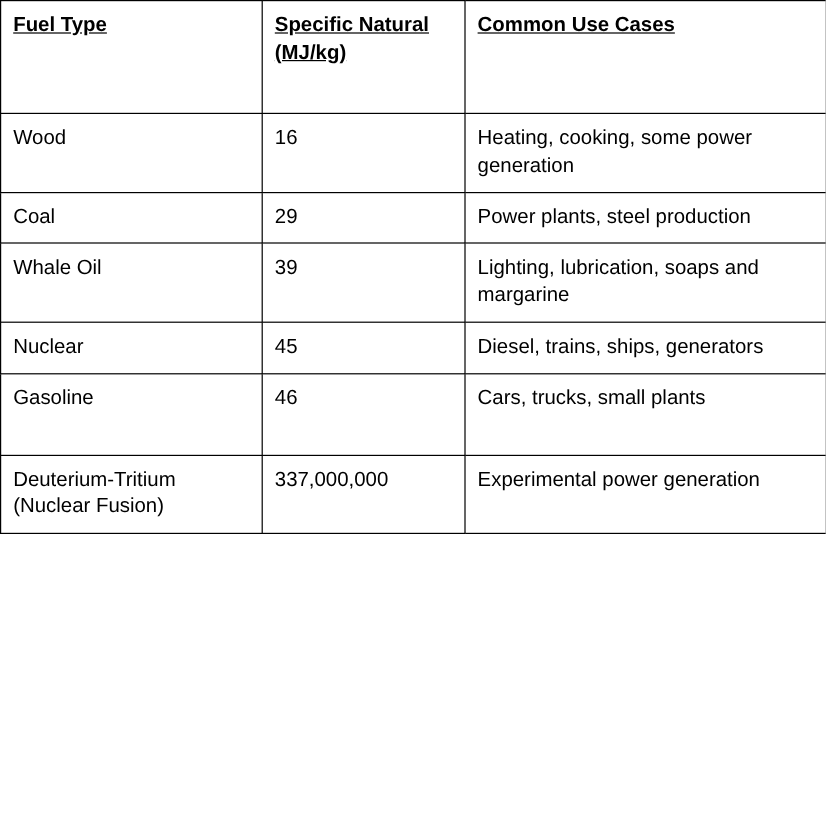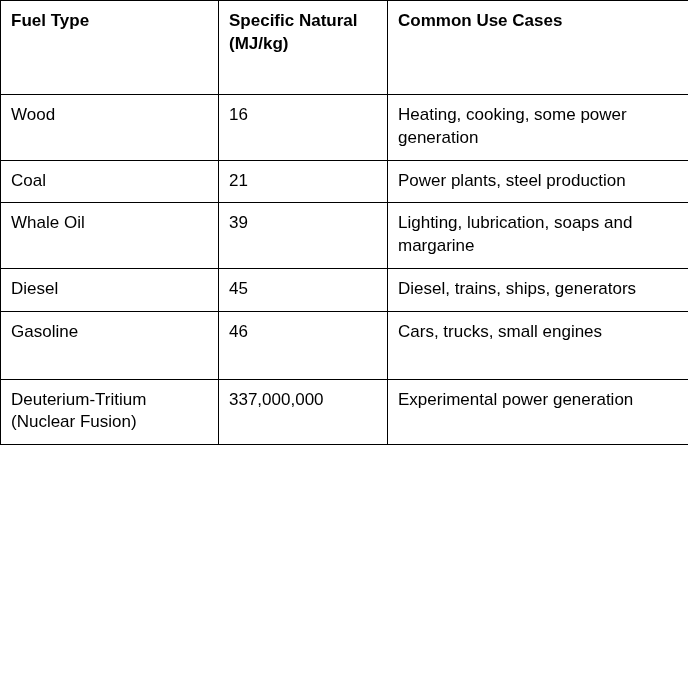--- a/index.html
+++ b/index.html
@@ -40,20 +40,21 @@
   }
   table.fuel-table tr > th:first-child,
   table.fuel-table tr > td:first-child {
     border-left-width: 1px;
   }
   table.fuel-table tr:first-child > th {
     border-top-width: 1px;
   }
   table.fuel-table th {
     font-weight: bold;
+    text-decoration: underline;
   }
   table.fuel-table thead th {
     height: 74px;
   }
   .row-h-tall td { height: 48px; }
 </style>
 </head>
 <body>
 
 <div class="table-wrap">
@@ -71,37 +72,37 @@
       </tr>
     </thead>
     <tbody>
       <tr>
         <td>Wood</td>
         <td>16</td>
         <td>Heating, cooking, some power generation</td>
       </tr>
       <tr>
         <td>Coal</td>
-        <td>21</td>
+        <td>29</td>
         <td>Power plants, steel production</td>
       </tr>
       <tr>
         <td>Whale Oil</td>
         <td>39</td>
         <td>Lighting, lubrication, soaps and margarine</td>
       </tr>
       <tr>
-        <td>Diesel</td>
+        <td>Nuclear</td>
         <td>45</td>
         <td>Diesel, trains, ships, generators</td>
       </tr>
       <tr class="row-h-tall">
         <td>Gasoline</td>
         <td>46</td>
-        <td>Cars, trucks, small engines</td>
+        <td>Cars, trucks, small plants</td>
       </tr>
       <tr>
         <td>Deuterium-Tritium (Nuclear Fusion)</td>
         <td>337,000,000</td>
         <td>Experimental power generation</td>
       </tr>
     </tbody>
   </table>
 </div>
 

